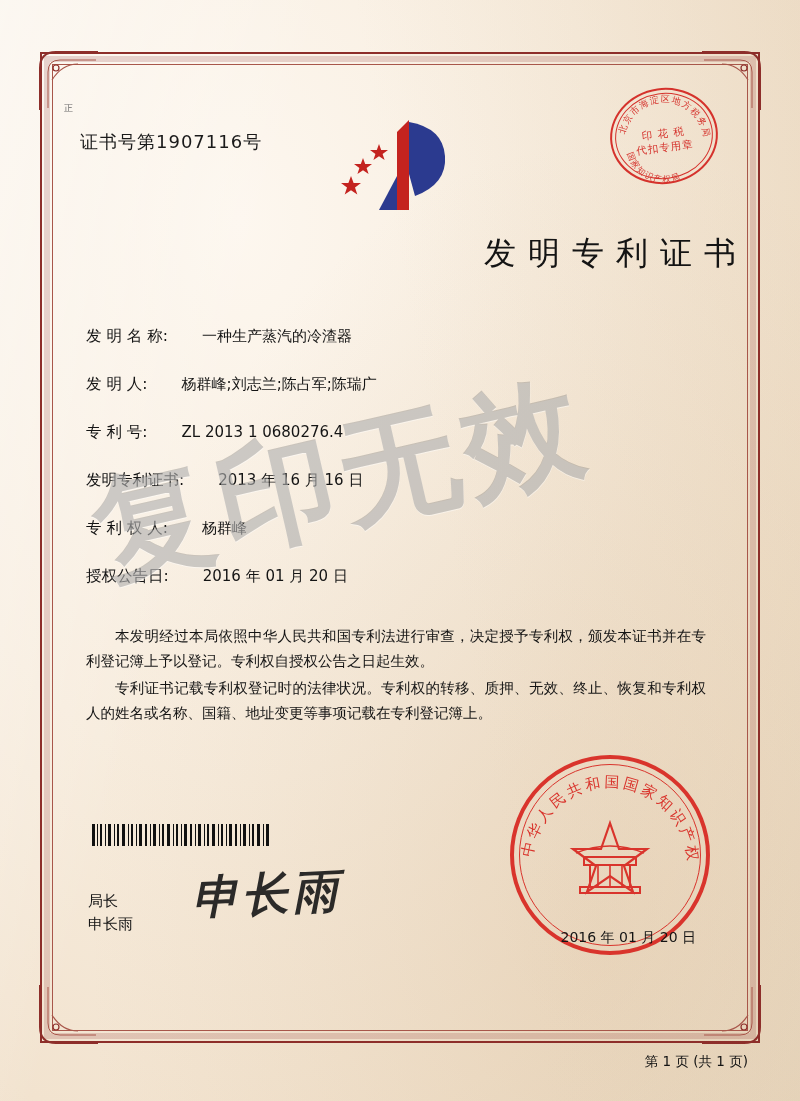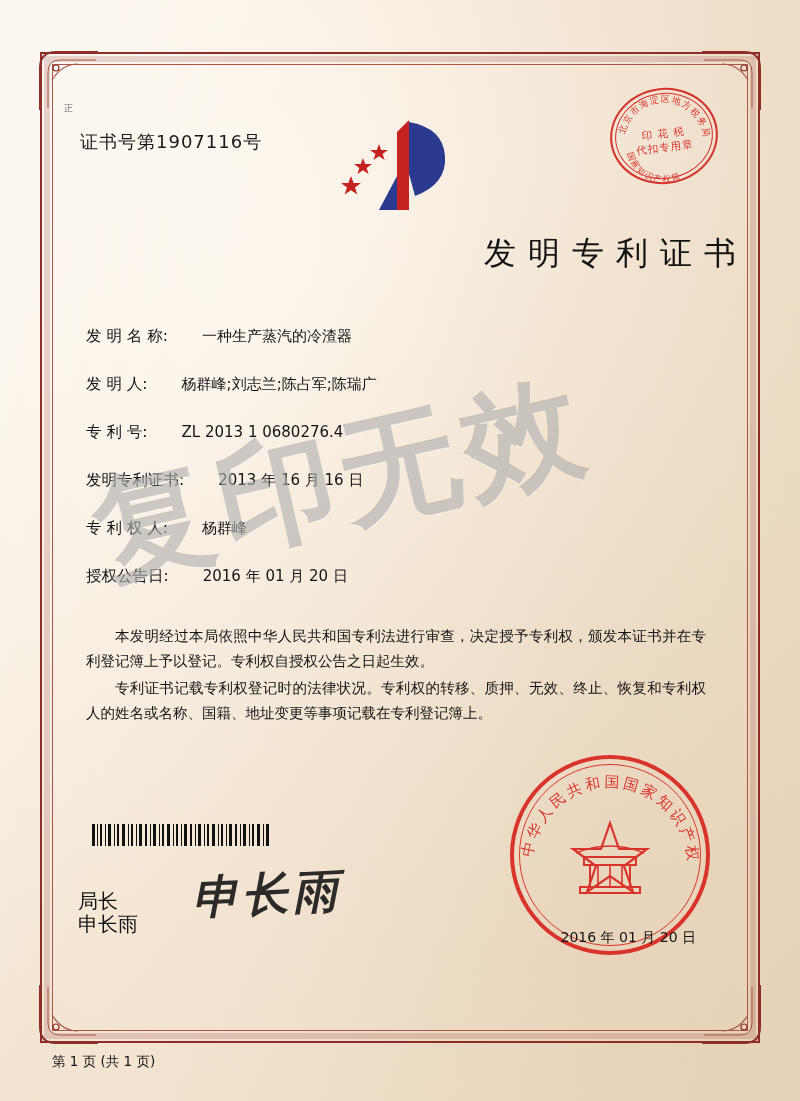--- a/index.html
+++ b/index.html
@@ -131,22 +131,22 @@
     text-align:justify;
   }
   .paragraphs p{margin:0 8px 2px 0;text-indent:2em;}
 
   .barcode{
     position:absolute;left:40px;top:760px;
     width:180px;height:22px;
   }
 
   .sign-block{
-    position:absolute;left:26px;top:826px;
-    font-size:20px;color:#141414;line-height:23px;
+    position:absolute;left:36px;top:826px;
+    font-size:15px;color:#141414;line-height:23px;
   }
   .signature{
     position:absolute;left:140px;top:800px;
     font-family:"DejaVu Serif","Liberation Serif",serif;
     font-size:46px;color:#1b1b1b;
     transform:rotate(-3deg);
     font-style:italic;font-weight:700;
     letter-spacing:4px;
     opacity:0.92;
   }
@@ -162,21 +162,21 @@
   .seal-main .inner{
     position:absolute;left:9px;top:9px;right:9px;bottom:9px;border:1.5px solid #d9342c;border-radius:50%;
   }
   .seal-date{
     position:absolute;right:52px;bottom:84px;
     font-size:14px;color:#141414;
   }
 
   .footer{
     position:absolute;left:0;right:0;bottom:-40px;
-    text-align:left;font-size:13.5px;color:#141414;margin-top:8px;
+    text-align:right;font-size:13.5px;color:#141414;margin-top:8px;
   }
 
   
   .watermark{
     position:absolute;left:90px;top:400px;
     font-family:"DejaVu Serif","Liberation Serif",serif;
     font-size:118px;font-weight:700;
     color:rgba(92,92,92,0.30);
     letter-spacing:8px;
     transform:rotate(-13deg);

